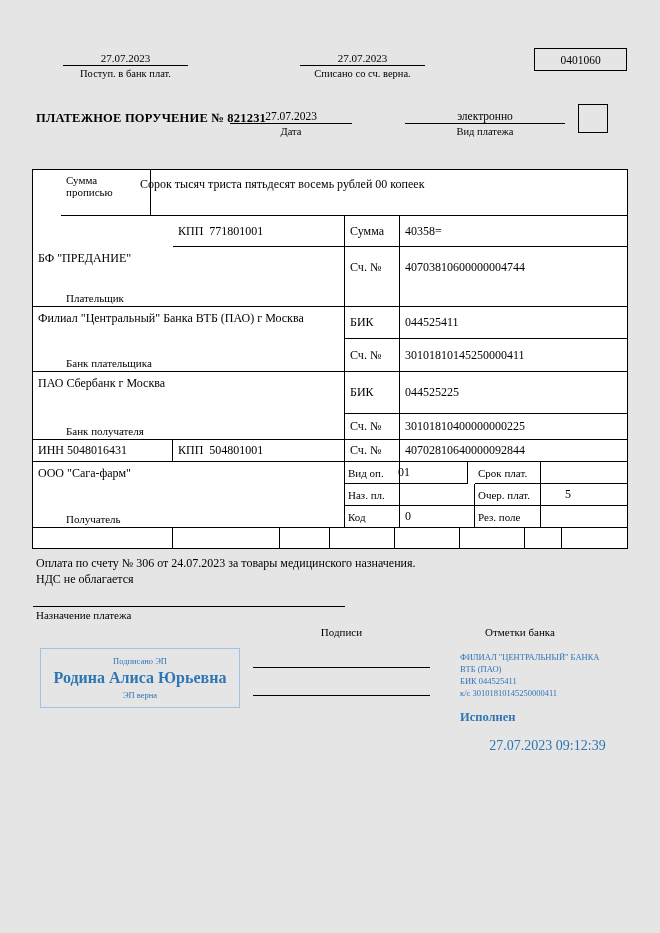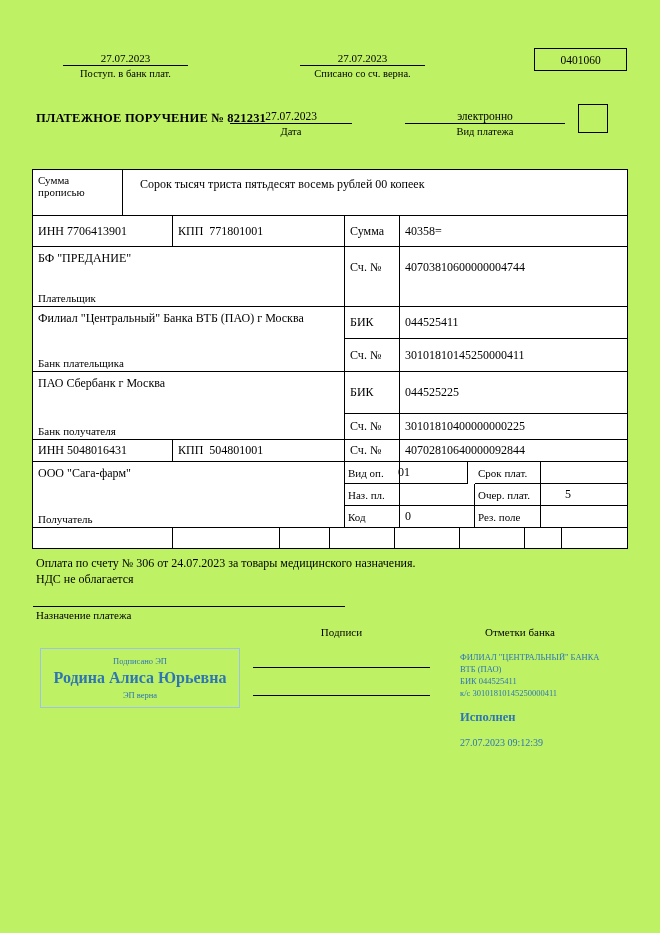--- a/index.html
+++ b/index.html
@@ -1,47 +1,47 @@
 <!DOCTYPE html>
 <html><head>
 <meta charset="utf-8">
 <style>
   html,body { margin:0; padding:0; }
   body { width:660px; height:933px; background:#ffffff; font-family:"Liberation Serif", serif; color:#000; }
-  .page { position:relative; width:660px; height:933px; background:#bef264; overflow:hidden;font-family:Liberation Serif, serif; }
+  .page { position:relative; width:660px; height:933px; background:#e5e5e5; overflow:hidden;font-family:Liberation Serif, serif; }
 
   .ustamp { position:absolute; }
   .udate { text-align:center; border-bottom:1px solid #000; font-size:11px; padding-bottom:1px; }
   .ulabel { text-align:center; font-size:10.5px; padding-top:2px; }
 
   .boxed { position:absolute; border:1px solid #000; display:flex; align-items:center; justify-content:center; font-size:11.5px; box-sizing:border-box; }
   .doc-title { position:absolute; font-weight:bold; font-size:12.5px; letter-spacing:0.2px; }
 
   .tbl { position:absolute; border:1px solid #000; box-sizing:border-box; background:#fff; }
   .cell { position:absolute; box-sizing:border-box; font-size:12px; overflow:hidden; }
   .br { border-right:1px solid #000; }
   .bb { border-bottom:1px solid #000; }
   .vc { display:flex; align-items:center; padding:0 5px; }
   .padtop { padding:4px 5px; }
   .split { display:flex; flex-direction:column; justify-content:space-between; padding:4px 5px 2px 5px; }
-  .sublabel { font-size:11px; }
+  .sublabel { font-size:11px;margin-left:28px; }
   .lab11 { font-size:11px; padding:3px 3px; display:flex; align-items:center; }
   .acc { padding-top:13px; padding-left:5px; padding-right:5px; }
   .pre { white-space:pre; }
 
   .hline { position:absolute; border-top:1px solid #000; }
   .plain { position:absolute; font-size:12px; }
   .small-label { position:absolute; font-size:11px; }
   .stamp-box { position:absolute; border:1px solid #9dc3e6; display:flex; flex-direction:column; align-items:center; justify-content:center; gap:3px; box-sizing:border-box; }
   .stamp-small { font-size:8.5px; color:#2e75b6; }
   .stamp-name { font-size:16px; font-weight:bold; color:#2e75b6; }
 
   .bank-mark { position:absolute; color:#2e75b6; font-size:8.5px; line-height:1.4; }
   .bank-mark .status { font-size:12.5px; font-weight:bold; margin-top:9px; }
-  .bank-mark .ts { font-size:10px; margin-top:10px; }
+  .bank-mark .ts { font-size:14px; margin-top:10px;text-align:center; }
 </style>
 </head>
 <body>
 
 <div class="page">
 
   <div class="ustamp" style="left:63px; top:52px; width:125px;">
     <div class="udate">27.07.2023</div>
     <div class="ulabel">Поступ. в банк плат.</div>
   </div>
@@ -62,21 +62,20 @@
     <div class="udate" style="font-size:11.5px;">электронно</div>
     <div class="ulabel">Вид платежа</div>
   </div>
   <div class="boxed" style="left:578px; top:104px; width:30px; height:29px;"></div>
 
   <div class="tbl" style="left:32px; top:169px; width:596px; height:380px;">
 
     <div class="cell br bb padtop sublabel" style="left:0; top:0; width:90px; height:46px;">Сумма прописью</div>
     <div class="cell bb" style="left:90px; top:0; width:504px; height:46px; padding:7px 5px 0 17px;">Сорок тысяч триста пятьдесят восемь рублей 00 копеек</div>
 
-    <div class="cell br bb vc" style="left:0; top:46px; width:140px; height:31px;">ИНН 7706413901</div>
     <div class="cell br bb vc pre" style="left:140px; top:46px; width:172px; height:31px;">КПП  771801001</div>
     <div class="cell br bb vc" style="left:312px; top:46px; width:55px; height:31px;">Сумма</div>
     <div class="cell bb vc" style="left:367px; top:46px; width:227px; height:31px;">40358=</div>
 
     <div class="cell br bb split" style="left:0; top:77px; width:312px; height:60px;">
       <div>БФ "ПРЕДАНИЕ"</div>
       <div class="sublabel">Плательщик</div>
     </div>
     <div class="cell br bb acc" style="left:312px; top:77px; width:55px; height:60px;">Сч. №</div>
     <div class="cell bb acc" style="left:367px; top:77px; width:227px; height:60px;">40703810600000004744</div>

